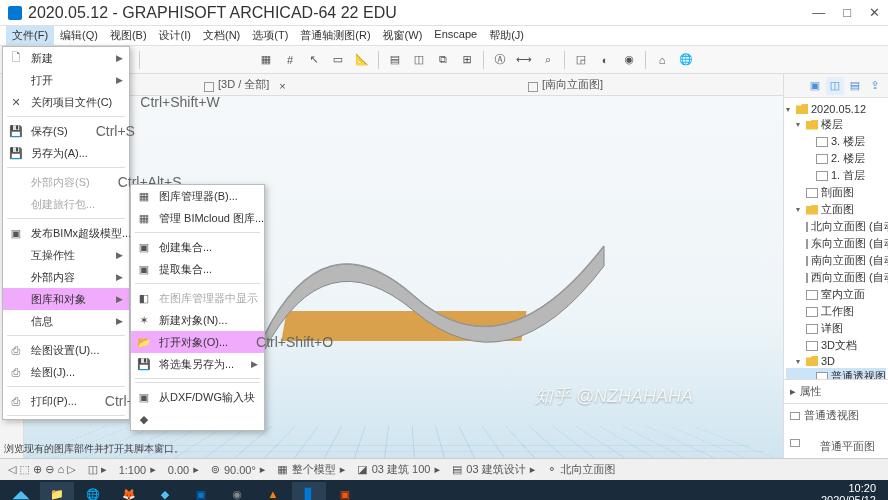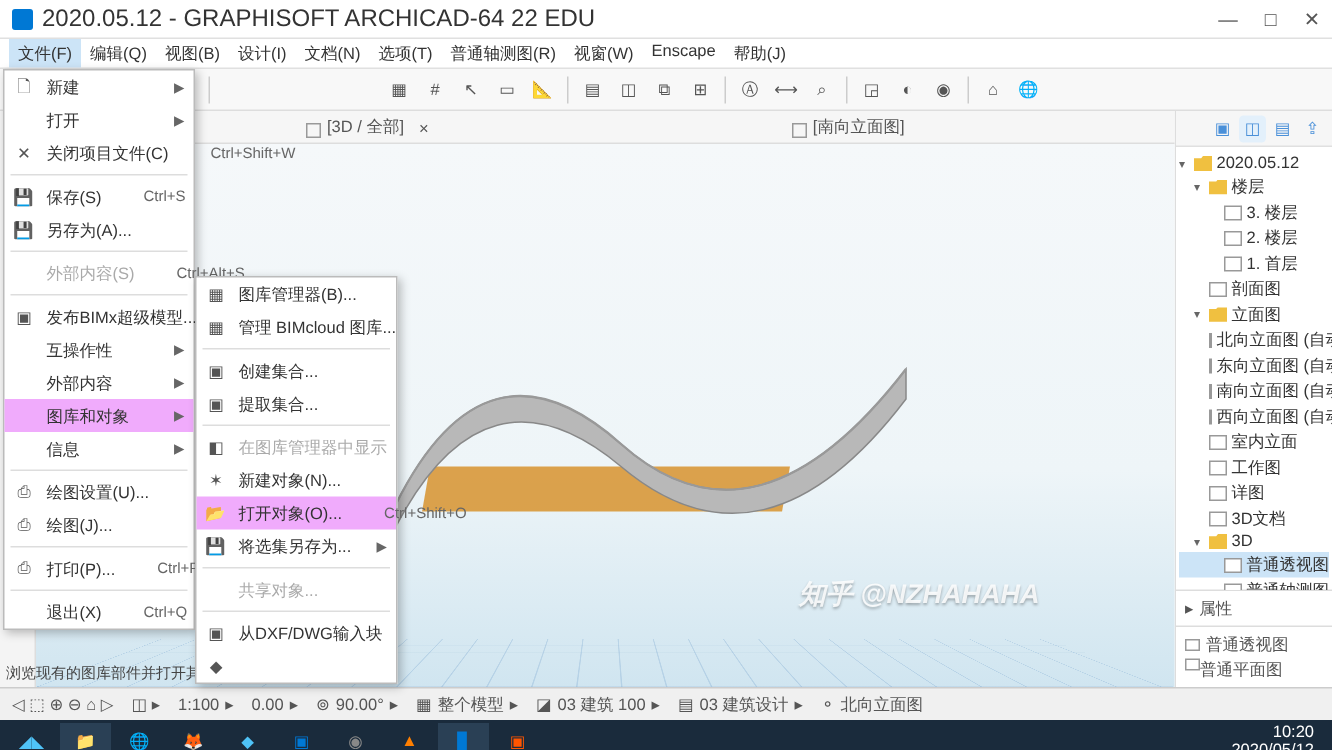--- a/index.html
+++ b/index.html
@@ -38,27 +38,27 @@
 .ti-folder{background:#f0c040;clip-path:polygon(0 15%,40% 15%,50% 0,100% 0,100% 100%,0 100%)}
 .ti-file{border:1px solid #999;background:#fff}
 .indent-1{padding-left:10px}.indent-2{padding-left:20px}
 .sub-panel{border-top:1px solid #ddd;padding:4px 6px;color:#555;font-size:10px}
 .sub-panel-hdr{display:flex;align-items:center;gap:4px}
 .statusbar{height:22px;background:#f0f0f0;border-top:1px solid #ccc;display:flex;align-items:center;padding:0 8px;gap:12px;font-size:10px;color:#555}
 .status-seg{display:flex;align-items:center;gap:4px}
 .taskbar{height:28px;background:#1a2b3c;display:flex;align-items:center;padding:0 4px;gap:2px}
 .task-item{width:34px;height:24px;display:flex;align-items:center;justify-content:center;cursor:pointer}
 .task-time{margin-left:auto;color:#fff;font-size:9px;text-align:right;padding-right:8px;line-height:1.1}
-.watermark{position:absolute;right:90px;bottom:50px;font-size:18px;color:rgba(255,255,255,.85);font-style:italic;font-weight:bold;text-shadow:0 1px 2px rgba(0,0,0,.3)}
+.watermark{position:absolute;right:90px;bottom:50px;font-size:18px;color:rgba(255,255,255,.85);font-style:italic;font-weight:normal;text-shadow:0 1px 2px rgba(0,0,0,.3)}
 
 .dropdown{position:absolute;background:#fff;border:1px solid #bbb;box-shadow:2px 2px 6px rgba(0,0,0,.25);z-index:100}
 .dd-item{display:flex;align-items:center;height:22px;padding:0 20px 0 28px;color:#333;cursor:pointer;position:relative;white-space:nowrap}
 .dd-item:hover,.dd-item.hl{background:#f0abfc}
 .dd-item.disabled{color:#aaa}
-.dd-shortcut{margin-left:auto;padding-left:28px;color:#666;font-size:10px}
+.dd-shortcut{margin-left:auto;padding-left:28px;color:#666;font-size:14px}
 .dd-arrow{position:absolute;right:6px;font-size:9px;color:#666}
 .dd-sep{height:1px;background:#ddd;margin:3px 4px}
 .dd-icon{position:absolute;left:6px;width:14px;height:14px;color:#555;display:flex;align-items:center;justify-content:center;font-size:11px}
 .dd1{left:2px;top:46px;width:128px}
 .dd2{left:130px;top:184px;width:135px}
 .hint{position:absolute;left:4px;bottom:44px;font-size:10px;color:#444}
 </style>
 </head>
 <body>
 
@@ -260,21 +260,21 @@
       <div class="sub-panel-hdr">
           <span>▸</span>
           <span>属性</span>
         </div>
     </div>
     <div class="sub-panel">
       <div style="display:flex;align-items:center;gap:4px">
           <span style="width:10px;height:8px;border:1px solid #999"></span>
           <span>普通透视图</span>
         </div>
-      <div style="display:flex;align-items:flex-start;gap:0;margin-top:2px">
+      <div style="display:flex;align-items:flex-start;gap:20px;margin-top:16px">
           <span style="width:10px;height:8px;border:1px solid #999"></span>
           <span>普通平面图</span>
         </div>
     </div>
   </div>
 </div>
 
 <div class="dropdown dd1" id="dd1">
     <div class="dd-item">
       <span class="dd-icon">🗋</span>
@@ -298,20 +298,23 @@
     </div>
     <div class="dd-item">
       <span class="dd-icon">💾</span>
       <span>另存为(A)...</span>
     </div>
     <div class="dd-sep"></div>
     <div class="dd-item disabled">
       <span>外部内容(S)</span>
       <span class="dd-shortcut">Ctrl+Alt+S</span>
     </div>
+    <div class="dd-item disabled">
+      <span>创建旅行包...</span>
+    </div>
     <div class="dd-sep"></div>
     <div class="dd-item">
       <span class="dd-icon">▣</span>
       <span>发布BIMx超级模型...</span>
     </div>
     <div class="dd-item">
       <span>互操作性</span>
       <span class="dd-arrow">▶</span>
     </div>
     <div class="dd-item">
@@ -335,24 +338,20 @@
       <span class="dd-icon">⎙</span>
       <span>绘图(J)...</span>
     </div>
     <div class="dd-sep"></div>
     <div class="dd-item">
       <span class="dd-icon">⎙</span>
       <span>打印(P)...</span>
       <span class="dd-shortcut">Ctrl+P</span>
     </div>
     <div class="dd-sep"></div>
-    <div class="dd-item">
-      <span>退出(X)</span>
-      <span class="dd-shortcut">Ctrl+Q</span>
-    </div>
   </div>
 
 <div class="dropdown dd2" id="dd2">
     <div class="dd-item">
       <span class="dd-icon">▦</span>
       <span>图库管理器(B)...</span>
     </div>
     <div class="dd-item">
       <span class="dd-icon">▦</span>
       <span>管理 BIMcloud 图库...</span>
@@ -379,23 +378,20 @@
       <span class="dd-icon">📂</span>
       <span>打开对象(O)...</span>
       <span class="dd-shortcut">Ctrl+Shift+O</span>
     </div>
     <div class="dd-item">
       <span class="dd-icon">💾</span>
       <span>将选集另存为...</span>
       <span class="dd-arrow">▶</span>
     </div>
     <div class="dd-sep"></div>
-    <div class="dd-item disabled">
-      <span>共享对象...</span>
-    </div>
     <div class="dd-sep"></div>
     <div class="dd-item">
       <span class="dd-icon">▣</span>
       <span>从DXF/DWG输入块</span>
     </div>
     <div class="dd-item">
       <span class="dd-icon">◆</span>
     </div>
   </div>
 

